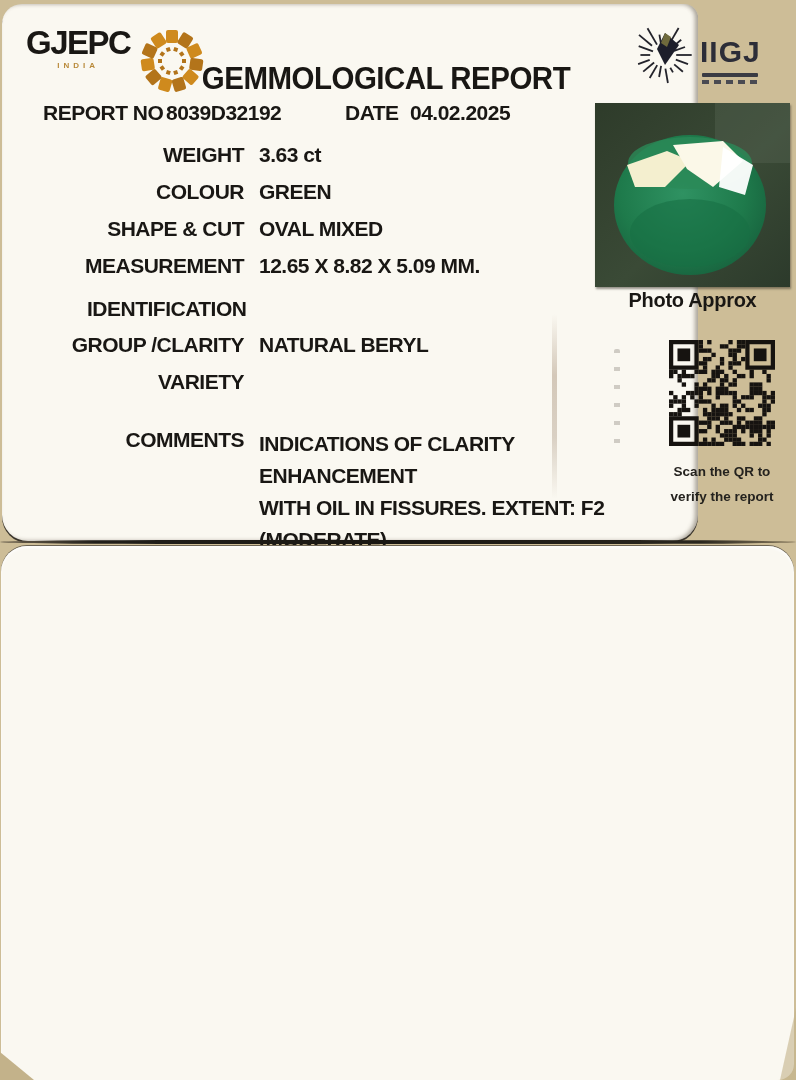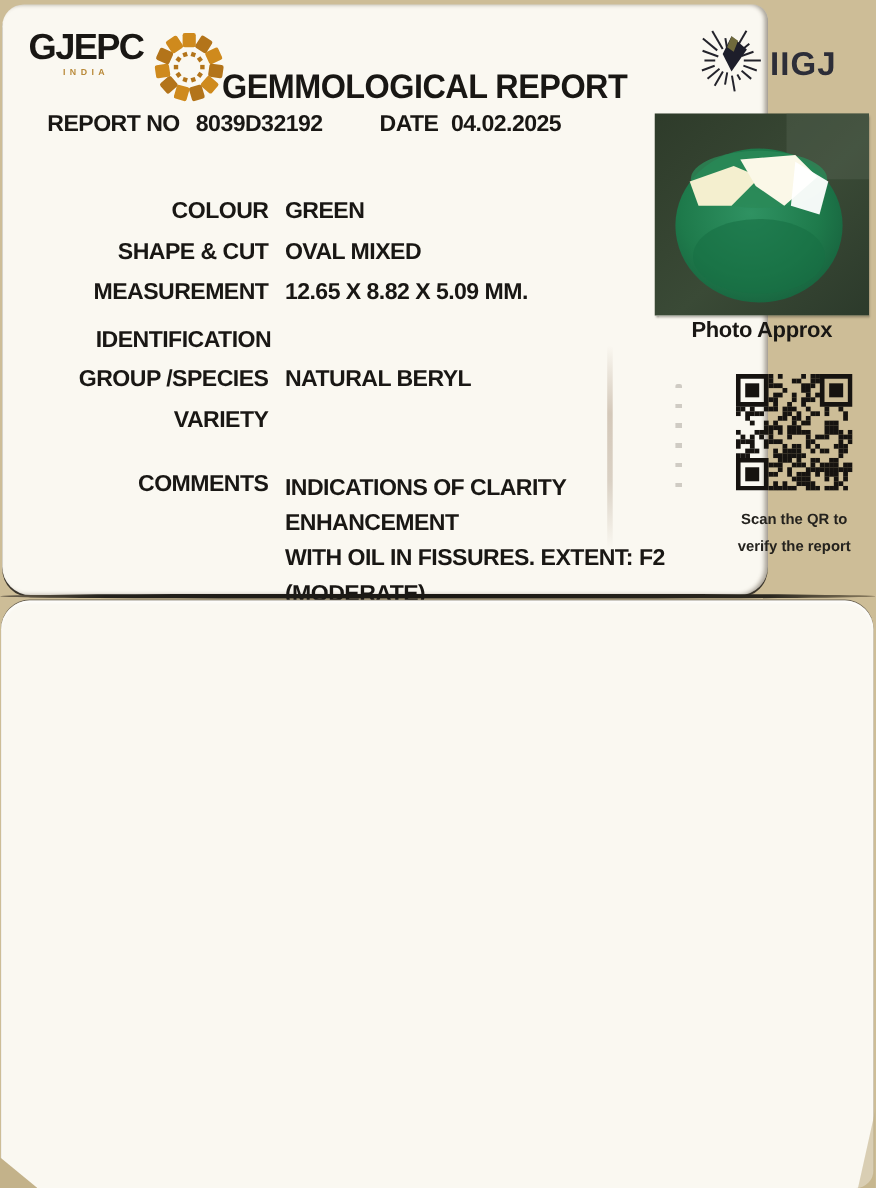--- a/index.html
+++ b/index.html
@@ -33,36 +33,36 @@
   .gjepc-logo{position:absolute;display:flex;align-items:flex-start;}
   #gjepc-top{left:24px;top:22px;}
   .gjepc-text{display:flex;flex-direction:column;align-items:center;}
   .gjepc-name{font-size:33px;font-weight:700;letter-spacing:-1.5px;line-height:34px;}
   .gjepc-country{font-size:8px;font-weight:700;letter-spacing:4px;color:#6d675d;margin-top:1px;}
   #gjepc-top .gjepc-country{color:#b98a3a;text-align:right;}
   .gjepc-emblem{margin-left:8px;}
 
   .iigj-logo{position:absolute;display:flex;align-items:center;}
   #iigj-top{left:628px;top:18px;}
-  .iigj-right{display:flex;flex-direction:row;align-items:center;margin-left:4px;justify-content:center;}
+  .iigj-right{display:flex;flex-direction:column;align-items:center;margin-left:4px;justify-content:center;}
   .iigj-name{font-size:36px;font-weight:700;letter-spacing:1px;line-height:36px;color:#23242c;}
   #iigj-top .iigj-name{font-size:30px;color:#2c2d38;}
   .iigj-bar{height:5px;background:#3a3b43;width:92%;margin-top:3px;border-radius:1px;}
   .iigj-dots{height:4px;width:92%;margin-top:3px;
     background:repeating-linear-gradient(90deg,#4a4b52 0 7px,transparent 7px 12px);}
 
   #report-title{
     position:absolute;left:188px;top:57px;width:392px;
     font-size:31px;font-weight:700;letter-spacing:-0.5px;
     transform:scaleX(.95);transform-origin:center;
     text-align:center;white-space:nowrap;
   }
   #report-row{position:absolute;left:4px;top:97px;width:560px;height:28px;font-size:21px;}
   #report-row .lab1{position:absolute;left:0;}
-  #report-row .val1{position:absolute;left:135px;}
+  #report-row .val1{position:absolute;left:123px;}
   #report-row .lab2{position:absolute;left:302px;}
   #report-row .val2{position:absolute;left:367px;}
 
   .field-row{position:absolute;left:0;width:600px;height:26px;font-size:21px;}
   .field-label{position:absolute;left:0;width:205px;text-align:right;}
   .field-value{position:absolute;left:220px;white-space:nowrap;}
 
   #id-heading{position:absolute;left:48px;top:293px;font-size:21px;}
 
   #comments-row{position:absolute;left:0;top:424px;width:640px;font-size:21px;}
@@ -161,37 +161,41 @@
 
   <div id="report-title">GEMMOLOGICAL REPORT</div>
 
   <div id="report-row" class="b">
     <span class="lab1">REPORT NO</span>
     <span class="val1">8039D32192</span>
     <span class="lab2">DATE</span>
     <span class="val2">04.02.2025</span>
   </div>
 
+  <div class="field-row b" style="top:139px;">
+    <span class="field-label">WEIGHT</span>
+    <span class="field-value">3.63 ct</span>
+  </div>
   <div class="field-row b" style="top:213px;">
     <span class="field-label">SHAPE &amp; CUT</span>
     <span class="field-value">OVAL MIXED</span>
   </div>
   <div class="field-row b" style="top:176px;">
     <span class="field-label">COLOUR</span>
     <span class="field-value">GREEN</span>
   </div>
   <div class="field-row b" style="top:250px;">
     <span class="field-label">MEASUREMENT</span>
     <span class="field-value">12.65 X 8.82 X 5.09 MM.</span>
   </div>
 
   <div id="id-heading" class="b">IDENTIFICATION</div>
 
   <div class="field-row b" style="top:329px;">
-    <span class="field-label">GROUP /SPECIES</span>
+    <span class="field-label">GROUP /CLARITY</span>
     <span class="field-value">NATURAL BERYL</span>
   </div>
   <div class="field-row b" style="top:366px;">
     <span class="field-label">VARIETY</span>
   </div>
 
   <div id="comments-row" class="b">
     <span class="field-label">COMMENTS</span>
     <div class="comments-lines">
       <div>INDICATIONS OF CLARITY ENHANCEMENT</div>

